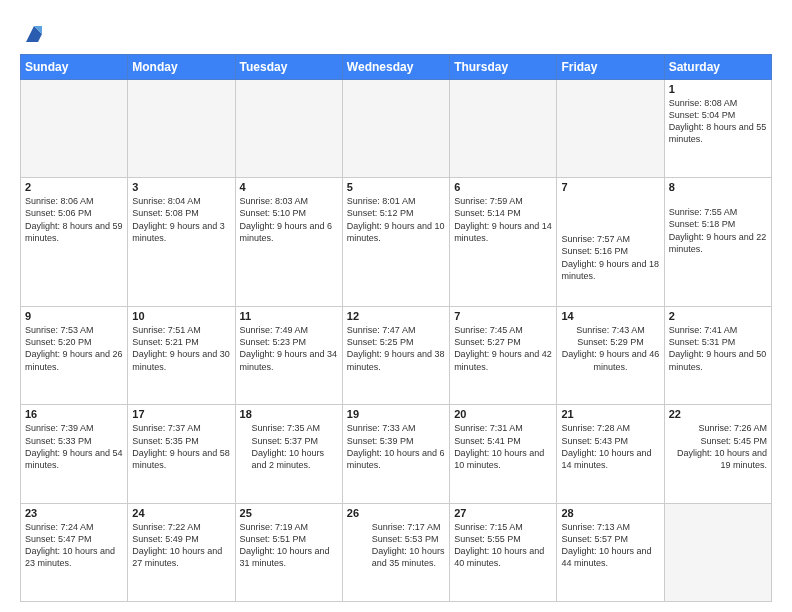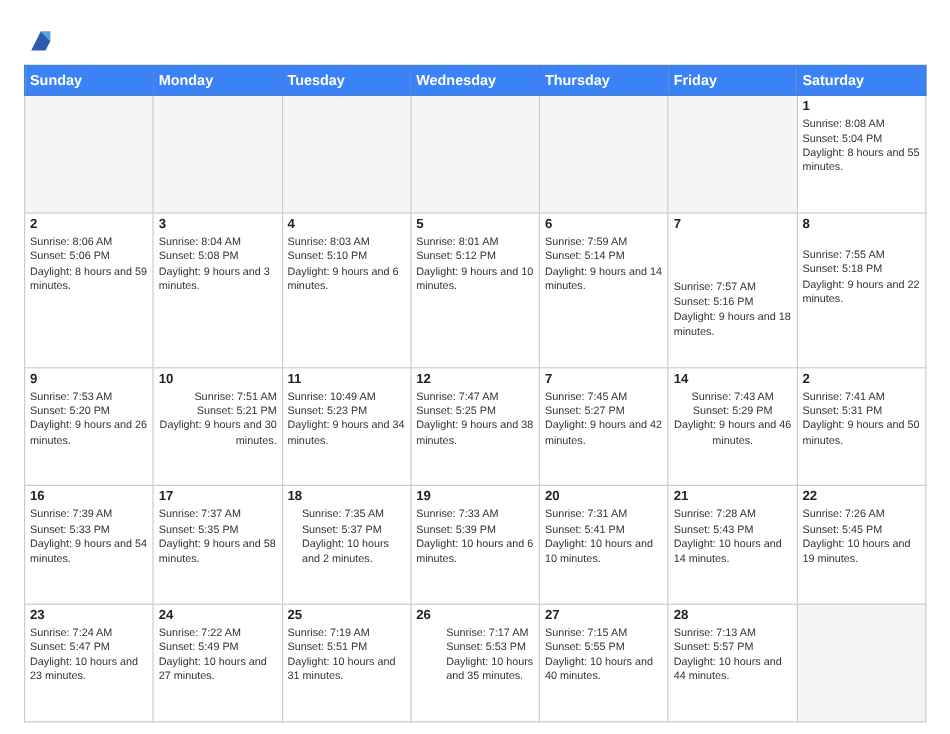--- a/index.html
+++ b/index.html
@@ -192,27 +192,27 @@
         </tr>
         <tr>
           <td>
             <span class="day-number">9</span>
             <div class="day-info" style="white-space: pre-line;">Sunrise: 7:53 AM
 Sunset: 5:20 PM
 Daylight: 9 hours and 26 minutes.</div>
           </td>
           <td>
             <span class="day-number">10</span>
-            <div class="day-info" style="white-space: pre-line; text-align: right;">Sunrise: 7:51 AM
+            <div class="day-info" style="white-space: pre-line;">Sunrise: 7:51 AM
 Sunset: 5:21 PM
 Daylight: 9 hours and 30 minutes.</div>
           </td>
           <td>
             <span class="day-number">11</span>
-            <div class="day-info" style="white-space: pre-line;">Sunrise: 10:49 AM
+            <div class="day-info" style="white-space: pre-line;">Sunrise: 7:49 AM
 Sunset: 5:23 PM
 Daylight: 9 hours and 34 minutes.</div>
           </td>
           <td>
             <span class="day-number">12</span>
             <div class="day-info" style="white-space: pre-line;">Sunrise: 7:47 AM
 Sunset: 5:25 PM
 Daylight: 9 hours and 38 minutes.</div>
           </td>
           <td>
@@ -266,21 +266,21 @@
 Daylight: 10 hours and 10 minutes.</div>
           </td>
           <td>
             <span class="day-number">21</span>
             <div class="day-info" style="white-space: pre-line;">Sunrise: 7:28 AM
 Sunset: 5:43 PM
 Daylight: 10 hours and 14 minutes.</div>
           </td>
           <td>
             <span class="day-number">22</span>
-            <div class="day-info" style="white-space: pre-line;">Sunrise: 7:26 AM
+            <div class="day-info" style="white-space: pre-line; text-align: right;">Sunrise: 7:26 AM
 Sunset: 5:45 PM
 Daylight: 10 hours and 19 minutes.</div>
           </td>
         </tr>
         <tr>
           <td>
             <span class="day-number">23</span>
             <div class="day-info" style="white-space: pre-line;">Sunrise: 7:24 AM
 Sunset: 5:47 PM
 Daylight: 10 hours and 23 minutes.</div>

